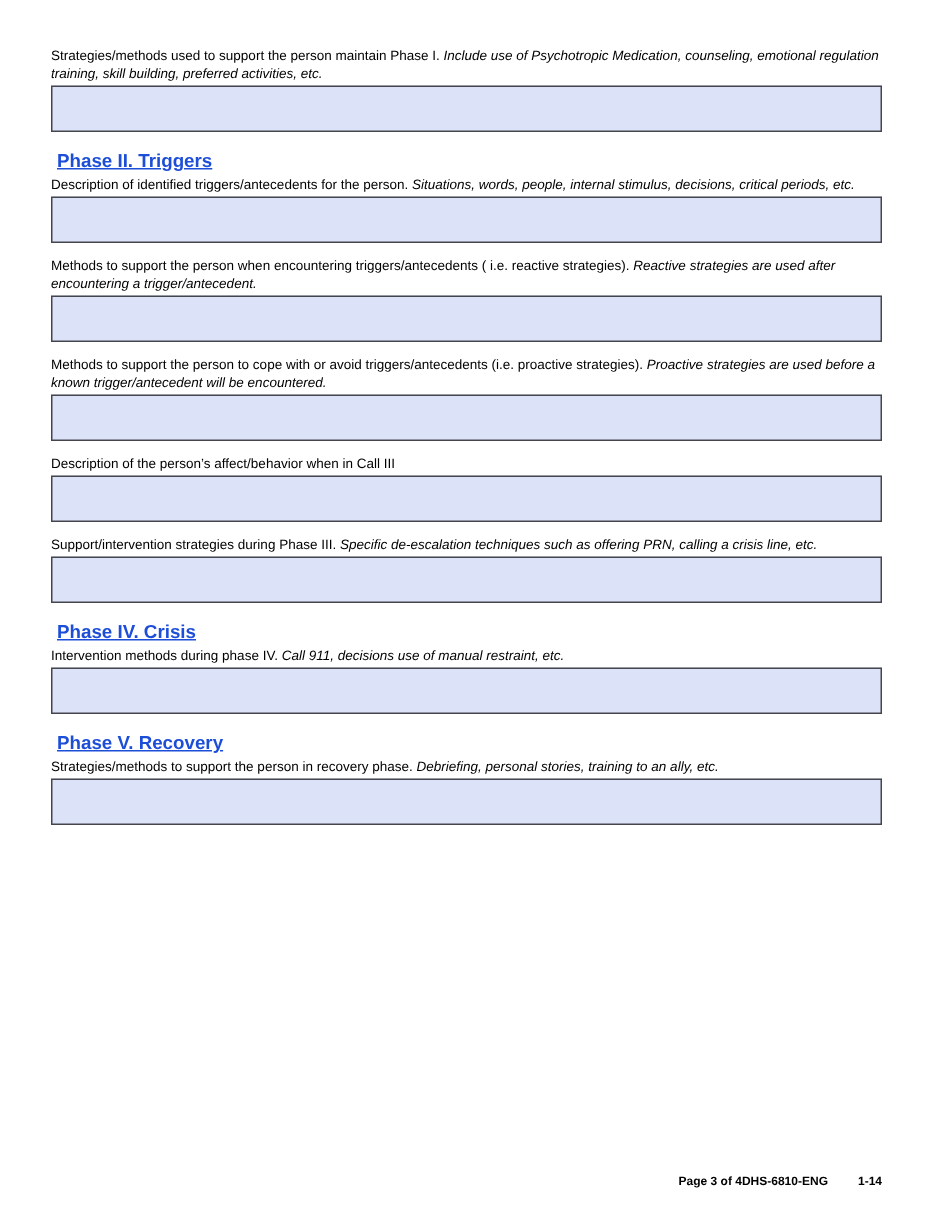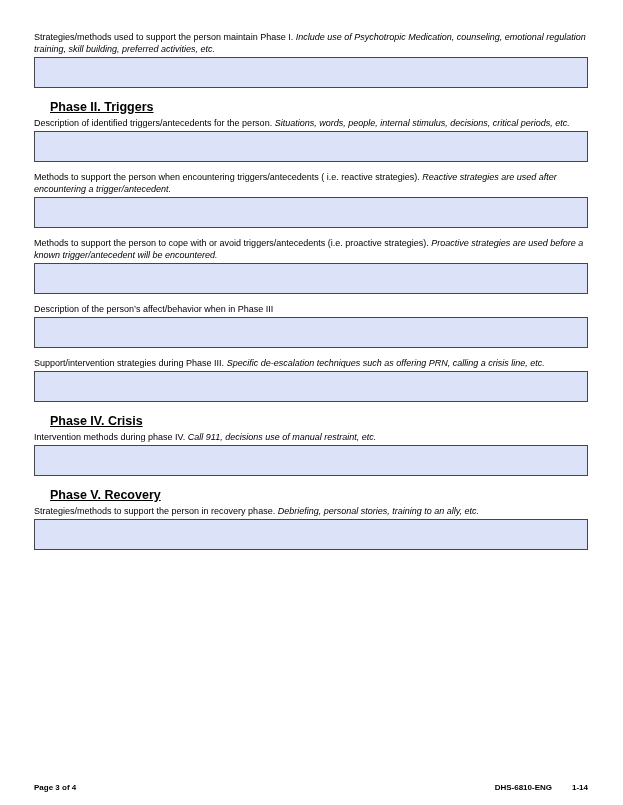--- a/index.html
+++ b/index.html
@@ -33,29 +33,29 @@
     resize: none;
     overflow: hidden;
     font-family: "Liberation Sans", sans-serif;
     font-size: 9px;
     padding: 2px 4px;
   }
   .section-heading {
     font-size: 12.5px;
     line-height: 14px;
     font-weight: bold;
-    color: #000000;
+    color: #1d4ed8;
     text-decoration: underline;
-    margin: 12px 0 3px 16px;
+    margin: 12px 0 3px 4px;
   }
   .footer {
     position: absolute;
     left: 34px; right: 35px; bottom: 13px;
     display: flex;
-    justify-content: space-between;
+    justify-content: flex-end;
     align-items: baseline;
     font-size: 8px;
     font-weight: bold;
     color: #000;
   }
   .footer .right span { margin-left: 20px; }
   .footer .right span:first-child { margin-left: 0; }
 </style>
 </head>
 <body>
@@ -79,21 +79,21 @@
     <textarea style=""></textarea>
   </div>
 
   <div class="field">
     <p class="field-label"><span>Methods to support the person to cope with or avoid triggers/antecedents (i.e. proactive strategies).</span> <span class="hint">Proactive strategies are used before a known trigger/antecedent will be encountered.</span></p>
     <textarea style=""></textarea>
   </div>
 
 
   <div class="field">
-    <p class="field-label"><span>Description of the person’s affect/behavior when in Phase III</span> <span class="hint"></span></p>
+    <p class="field-label"><span>Description of the person’s affect/behavior when in Call III</span> <span class="hint"></span></p>
     <textarea style=""></textarea>
   </div>
 
   <div class="field">
     <p class="field-label"><span>Support/intervention strategies during Phase III.</span> <span class="hint">Specific de-escalation techniques such as offering PRN, calling a crisis line, etc.</span></p>
     <textarea style=""></textarea>
   </div>
 
   <h2 class="section-heading">Phase IV. Crisis</h2>
 

